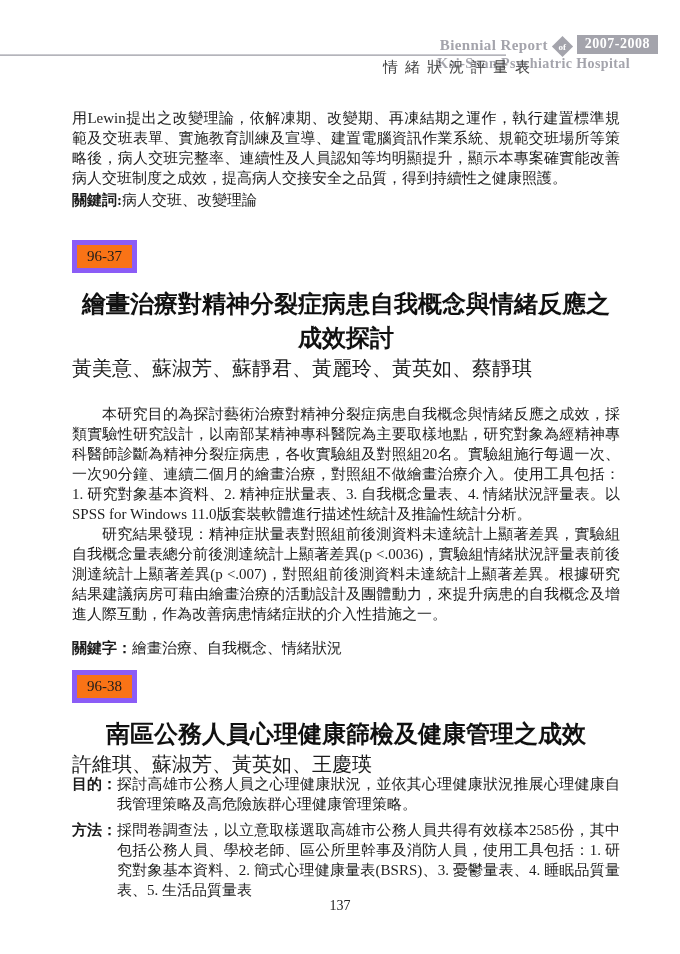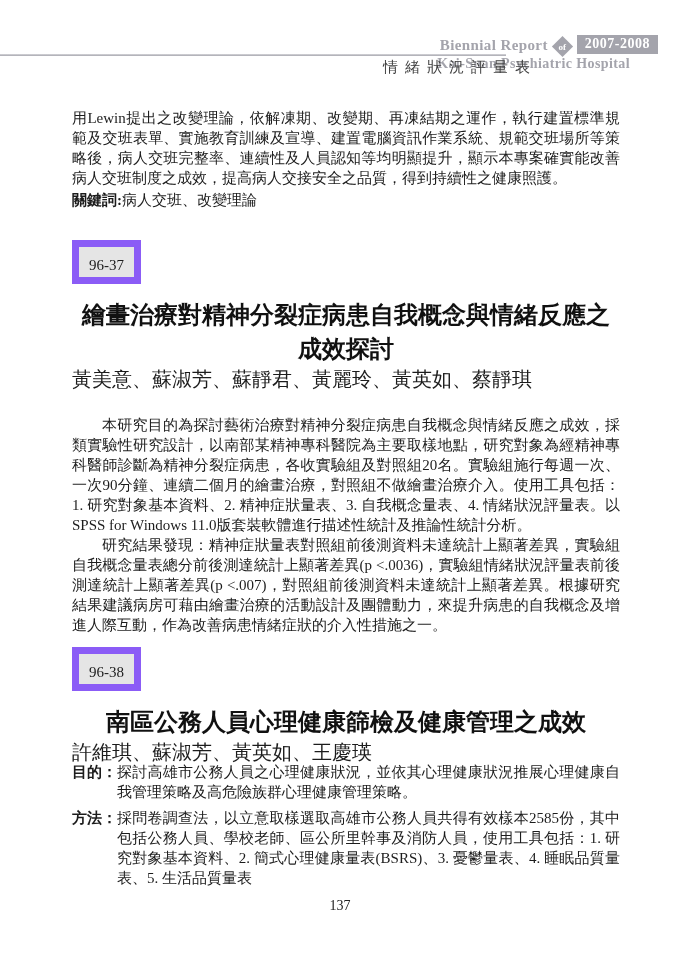--- a/index.html
+++ b/index.html
@@ -26,22 +26,22 @@
   .section-cn { position:absolute; top:58px; left:383px; font-size:15px; color:#3e3e3e;
     letter-spacing:7px; }
 
   
   .content { position:absolute; left:72px; top:108px; width:548px; }
   .body-text { font-size:15px; line-height:20px; text-align:justify; }
   .indent { text-indent:2em; }
   .kw-line { font-size:15px; line-height:20px; }
   .kw-label { font-weight:bold; }
   .kw1 { margin-top:2px; }
-  .num-box { display:inline-block; border:7px solid #8b5cf6; background:#e5e5e5;
-    padding:8px 10px 2px 10px; font-size:15px; line-height:20px; }
+  .num-box { display:inline-block; border:5px solid #8b5cf6; background:#f97316;
+    padding:1px 10px 2px 10px; font-size:15px; line-height:20px; }
   .box1 { margin-top:30px; }
   .box2 { margin-top:12px; }
   .art-title { margin-top:14px; text-align:center; font-weight:bold; font-size:24px;
     line-height:34px; font-family:"Liberation Sans","DejaVu Sans",sans-serif; color:#111111; }
   .authors { margin-top:3px; text-align:left; font-size:20px; line-height:20px; }
   .affiliation { text-align:center; font-size:15px; line-height:20px; }
   .abs1 { margin-top:26px; }
   .kw2 { margin-top:14px; }
   .title2 { margin-top:14px; }
   .labelled { display:flex; font-size:15px; line-height:20px; }
@@ -77,20 +77,21 @@
     <div class="box1">
       <span class="num-box">96-37</span>
     </div>
     <h1 class="art-title">
       <span style="display:block">繪畫治療對精神分裂症病患自我概念與情緒反應之</span>
       <span style="display:block">成效探討</span>
     </h1>
     <p class="authors">黃美意、蘇淑芳、蘇靜君、黃麗玲、黃英如、蔡靜琪</p>
     <p class="body-text indent abs1">本研究目的為探討藝術治療對精神分裂症病患自我概念與情緒反應之成效，採類實驗性研究設計，以南部某精神專科醫院為主要取樣地點，研究對象為經精神專科醫師診斷為精神分裂症病患，各收實驗組及對照組20名。實驗組施行每週一次、一次90分鐘、連續二個月的繪畫治療，對照組不做繪畫治療介入。使用工具包括：1. 研究對象基本資料、2. 精神症狀量表、3. 自我概念量表、4. 情緒狀況評量表。以SPSS for Windows 11.0版套裝軟體進行描述性統計及推論性統計分析。</p>
     <p class="body-text indent">研究結果發現：精神症狀量表對照組前後測資料未達統計上顯著差異，實驗組自我概念量表總分前後測達統計上顯著差異(p &lt;.0036)，實驗組情緒狀況評量表前後測達統計上顯著差異(p &lt;.007)，對照組前後測資料未達統計上顯著差異。根據研究結果建議病房可藉由繪畫治療的活動設計及團體動力，來提升病患的自我概念及增進人際互動，作為改善病患情緒症狀的介入性措施之一。</p>
+    <p class="kw-line kw2"><span class="kw-label">關鍵字：</span><span>繪畫治療、自我概念、情緒狀況</span></p>
 
     <div class="box2">
       <span class="num-box">96-38</span>
     </div>
     <h1 class="art-title title2">南區公務人員心理健康篩檢及健康管理之成效</h1>
     <p class="authors">許維琪、蘇淑芳、黃英如、王慶瑛</p>
 
     <div class="labelled purpose">
       <span class="lab">目的：</span>
       <span class="txt">探討高雄市公務人員之心理健康狀況，並依其心理健康狀況推展心理健康自我管理策略及高危險族群心理健康管理策略。</span>

